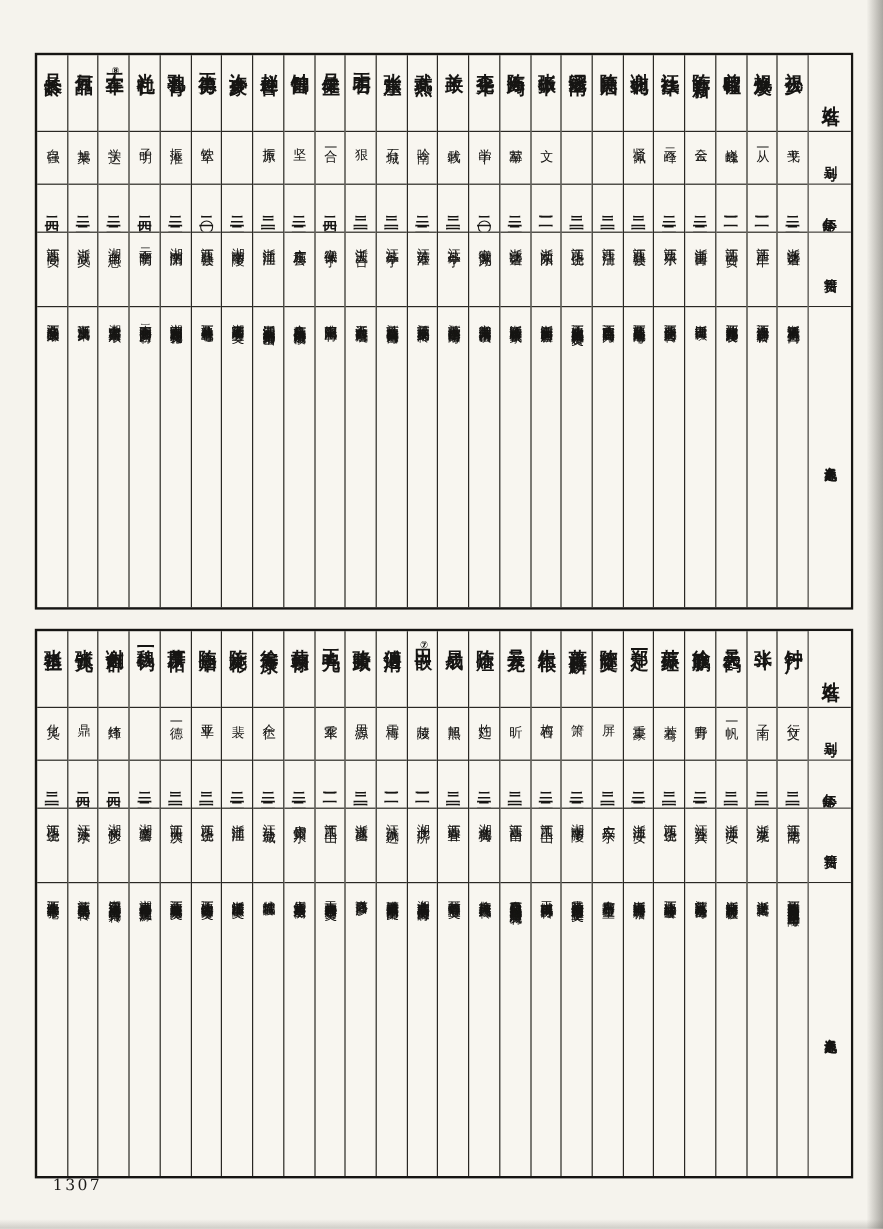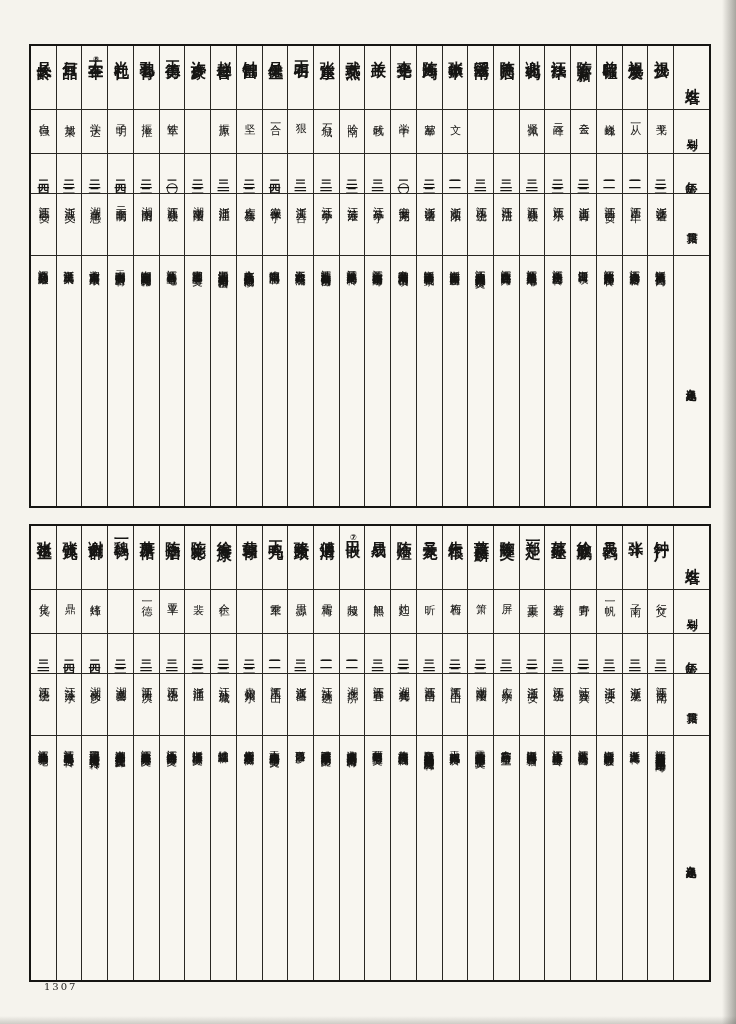--- a/index.html
+++ b/index.html
@@ -54,21 +54,21 @@
   
   .header-col .cell { align-items:center; padding-top:0; background:#f8f6f0; }
   .hl-name    { font-size:15px; font-weight:700; letter-spacing:16px; }
   .hl-alias   { font-size:12px; font-weight:700; letter-spacing:6px; }
   .hl-age     { font-size:12px; font-weight:700; letter-spacing:3px; }
   .hl-native  { font-size:13px; font-weight:700; letter-spacing:14px; }
   .hl-address { font-size:13px; font-weight:700; letter-spacing:13px; }
 
   .page-number {
     position:absolute; left:44px; top:981px;
-    font-size:10px; letter-spacing:2px; color:#1c1b19;
+    font-size:13px; letter-spacing:2px; color:#1c1b19;
     font-family:"DejaVu Serif", serif;
   }
 </style>
 </head>
 <body>
 
 <div class="page">
 
   <div class="band band-top">
     <div class="header-col">

